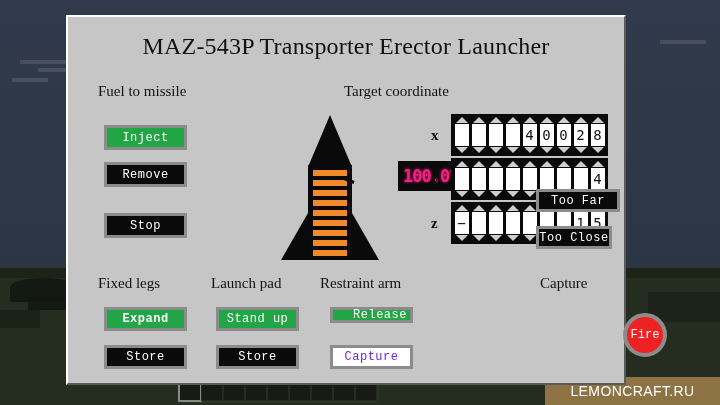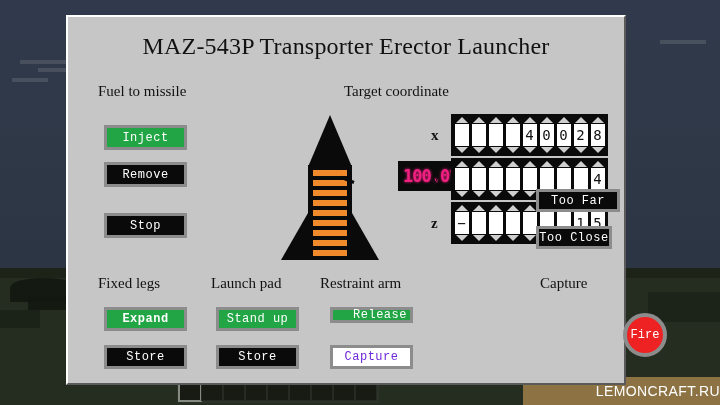--- a/index.html
+++ b/index.html
@@ -41,23 +41,23 @@
   .hb-slot {
     width: 22px; height: 20px;
     border: 1px solid #262b22;
     background: #161a13;
   }
   .hb-slot.sel { outline: 2px solid #8e948a; outline-offset: -1px; }
 
   
   #watermark {
     position: absolute; right: 0; bottom: 0;
-    width: 197px; height: 28px;
+    width: 175px; height: 28px;
     background: #8d7344;
-    display: flex; align-items: center; justify-content: flex-end;
+    display: flex; align-items: center; justify-content: center;
     color: #ffffff; font-size: 14px; letter-spacing: .4px;
     font-family: "Liberation Sans", sans-serif;
   }
 
   
   #gui {
     position: absolute; left: 66px; top: 15px;
     width: 560px; height: 370px;
     background: #c6c6c6;
     border: 2px solid #ffffff;

